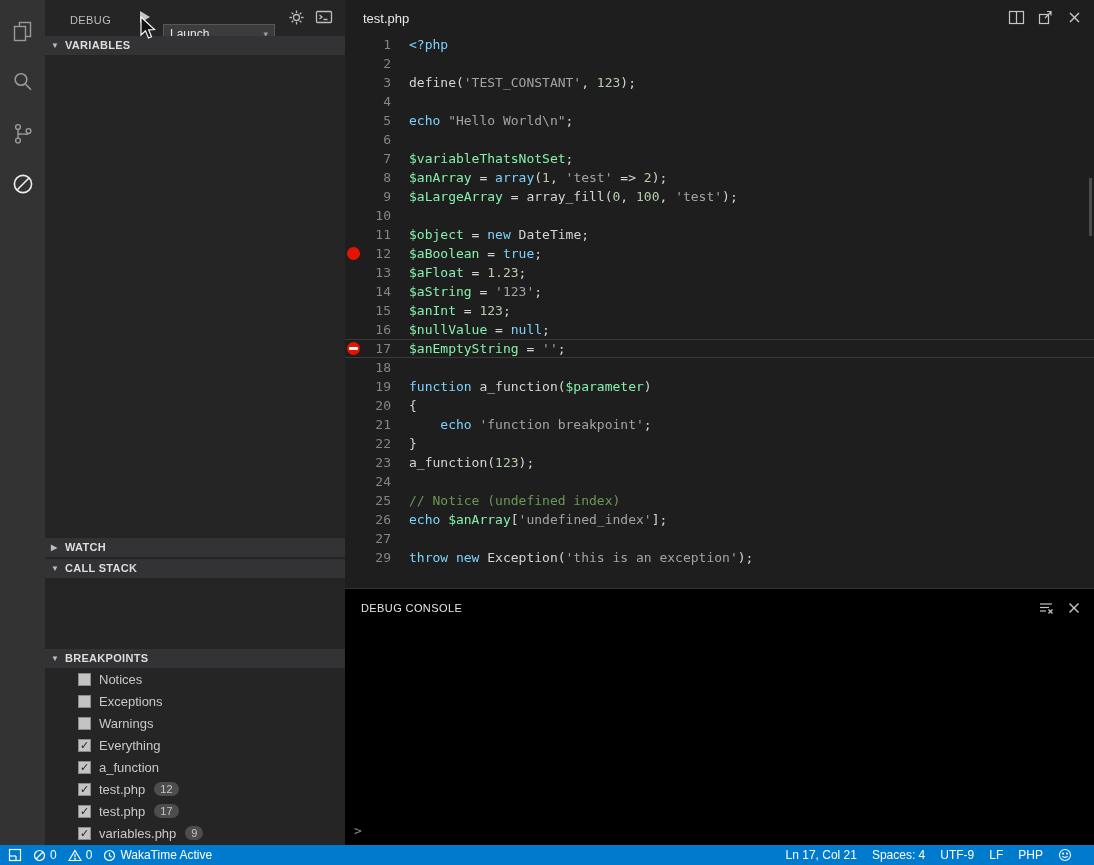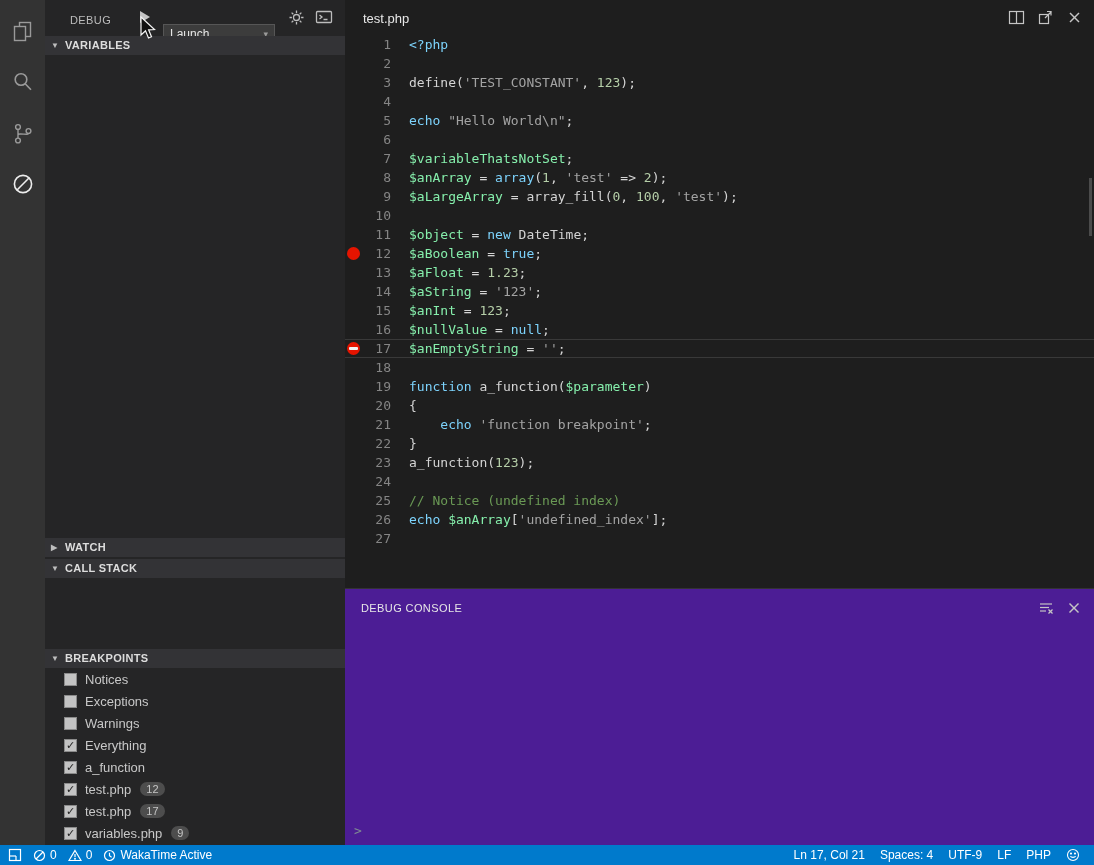--- a/index.html
+++ b/index.html
@@ -13,51 +13,51 @@
   .debug-toolbar{position:absolute;top:0;left:0;width:100%;height:32px;}
   .debug-title{position:absolute;left:25px;top:14px;font-size:11px;color:#bdbdbd;letter-spacing:.4px;}
   .play-button{position:absolute;left:95px;top:11px;width:16px;height:14px;cursor:pointer;}
   .play-button .tri{width:0;height:0;border-left:10px solid #c5c5c5;border-top:6px solid transparent;border-bottom:6px solid transparent;}
   .launch-select{position:absolute;left:118px;top:8px;width:112px;height:20px;background:#3c3c3c;border:1px solid #565656;color:#e6e6e6;font-size:12px;line-height:18px;padding:0 6px;box-sizing:border-box;cursor:pointer;margin-top:16px;}
   .launch-select .chev{float:right;color:#9a9a9a;font-size:9px;line-height:18px;}
   .toolbar-icon{position:absolute;top:9px;width:18px;height:18px;cursor:pointer;}
   .section-header{position:absolute;left:0;width:100%;height:19px;background:#333336;color:#dddddd;font-size:11px;font-weight:bold;line-height:19px;padding-left:20px;box-sizing:border-box;letter-spacing:.3px;cursor:pointer;}
   .twisty{position:absolute;left:6px;top:0;font-size:8px;color:#bdbdbd;line-height:19px;}
   .breakpoints-list{position:absolute;top:668px;left:0;width:100%;}
-  .bp-row{height:22px;display:flex;align-items:center;padding-left:19px;font-size:13px;color:#c8c8c8;cursor:pointer;}
+  .bp-row{height:22px;display:flex;align-items:center;padding-left:33px;font-size:13px;color:#c8c8c8;cursor:pointer;}
   .cb{width:13px;height:13px;background:#c3c3c3;border:1px solid #8a8a8a;box-sizing:border-box;margin-right:8px;font-size:11px;line-height:11px;text-align:center;color:#222;cursor:pointer;}
   .badge{margin-left:9px;background:#4d4d4d;color:#c5c5c5;font-size:11px;line-height:14px;border-radius:8px;padding:0 6px;}
   
   .editor{position:absolute;left:345px;top:0;width:749px;height:588px;background:#1e1e1e;}
   .editor-title{position:absolute;top:0;left:0;width:100%;height:35px;}
   .editor-title .name{position:absolute;left:18px;top:11px;font-size:13px;color:#e8e8e8;}
   .title-actions{position:absolute;right:10px;top:9px;display:flex;gap:11px;}
   .title-actions .ticon{width:18px;height:18px;cursor:pointer;}
   .code-area{position:absolute;top:35px;left:0;width:100%;}
   .code-line{display:flex;height:19px;line-height:19px;font-family:"DejaVu Sans Mono",monospace;font-size:13px;white-space:pre;}
   .code-line.current{box-shadow:inset 0 1px 0 rgba(255,255,255,.12), inset 0 -1px 0 rgba(255,255,255,.12);}
   .glyph{width:22px;position:relative;flex:none;}
   .bp-dot{position:absolute;left:2px;top:3px;width:13px;height:13px;border-radius:50%;background:#e51400;}
   .bp-dot.disabled::after{content:"";position:absolute;left:2px;top:5px;width:9px;height:3px;border-radius:1px;background:#f2f2f2;}
   .lnum{width:24px;flex:none;text-align:right;color:#858585;}
   .lcode{padding-left:18px;}
   .tk-k{color:#7dd3fc}.tk-v{color:#86efac}.tk-s{color:#a3a3a3}.tk-n{color:#b5cea8}.tk-c{color:#6a9955}.tk-p{color:#d4d4d4}
   .scroll-thumb{position:absolute;right:2px;top:178px;width:3px;height:58px;background:rgba(160,160,160,.35);cursor:pointer;}
   
-  .panel{position:absolute;left:345px;top:588px;width:749px;height:257px;background:#4c1d95;border-top:1px solid #333333;box-sizing:border-box;}
+  .panel{position:absolute;left:345px;top:588px;width:749px;height:257px;background:#000000;border-top:1px solid #333333;box-sizing:border-box;}
   .panel-header{position:absolute;top:0;left:0;width:100%;height:36px;}
   .panel-title{position:absolute;left:16px;top:13px;font-size:11px;color:#e7e7e7;letter-spacing:.4px;}
   .panel-actions{position:absolute;right:12px;top:11px;display:flex;gap:12px;}
   .panel-actions .ticon{width:16px;height:16px;cursor:pointer;}
   .repl-input{position:absolute;left:0;bottom:4px;width:100%;height:22px;line-height:22px;cursor:text;}
   .repl-input .prompt{padding-left:9px;color:#7f8b93;font-family:"DejaVu Sans Mono",monospace;font-size:13px;}
   
   .statusbar{position:absolute;left:0;top:845px;width:1094px;height:20px;background:#007acc;color:#ffffff;font-size:12px;display:flex;align-items:center;}
   .sb-left{display:flex;align-items:center;gap:11px;padding-left:8px;}
-  .sb-right{margin-left:auto;display:flex;align-items:center;gap:15px;padding-right:14px;}
+  .sb-right{margin-left:auto;display:flex;align-items:center;gap:15px;padding-right:22px;}
   .sb-item{display:flex;align-items:center;gap:4px;cursor:pointer;white-space:nowrap;}
   
   .cursor{position:absolute;left:139px;top:16px;pointer-events:none;z-index:50;}
   svg{display:block}
 </style>
 </head>
 <body>
 
 <div class="activitybar">
   <div class="ab-item" style="top:8px">
@@ -216,20 +216,21 @@
       <div class="code-line"><div class="glyph"></div><div class="lnum">18</div><div class="lcode"></div></div>
       <div class="code-line"><div class="glyph"></div><div class="lnum">19</div><div class="lcode"><span class="tk-k">function</span><span class="tk-p"> a_function(</span><span class="tk-v">$parameter</span><span class="tk-p">)</span></div></div>
       <div class="code-line"><div class="glyph"></div><div class="lnum">20</div><div class="lcode"><span class="tk-p">{</span></div></div>
       <div class="code-line"><div class="glyph"></div><div class="lnum">21</div><div class="lcode"><span class="tk-p">    </span><span class="tk-k">echo</span><span class="tk-p"> </span><span class="tk-s">'function breakpoint'</span><span class="tk-p">;</span></div></div>
       <div class="code-line"><div class="glyph"></div><div class="lnum">22</div><div class="lcode"><span class="tk-p">}</span></div></div>
       <div class="code-line"><div class="glyph"></div><div class="lnum">23</div><div class="lcode"><span class="tk-p">a_function(</span><span class="tk-n">123</span><span class="tk-p">);</span></div></div>
       <div class="code-line"><div class="glyph"></div><div class="lnum">24</div><div class="lcode"></div></div>
       <div class="code-line"><div class="glyph"></div><div class="lnum">25</div><div class="lcode"><span class="tk-c">// Notice (undefined index)</span></div></div>
       <div class="code-line"><div class="glyph"></div><div class="lnum">26</div><div class="lcode"><span class="tk-k">echo</span><span class="tk-p"> </span><span class="tk-v">$anArray</span><span class="tk-p">[</span><span class="tk-s">'undefined_index'</span><span class="tk-p">];</span></div></div>
       <div class="code-line"><div class="glyph"></div><div class="lnum">27</div><div class="lcode"></div></div>
+      <div class="code-line"><div class="glyph"></div><div class="lnum">29</div><div class="lcode"><span class="tk-k">throw</span><span class="tk-p"> </span><span class="tk-k">new</span><span class="tk-p"> Exception(</span><span class="tk-s">'this is an exception'</span><span class="tk-p">);</span></div></div>
     </div>
   <div class="scroll-thumb"></div>
 </div>
 
 <div class="panel">
   <div class="panel-header">
     <span class="panel-title">DEBUG CONSOLE</span>
     <div class="panel-actions">
       <div class="ticon">
         <svg width="16" height="16" viewBox="0 0 16 16" fill="none" stroke="#c5c5c5" stroke-width="1.2">

